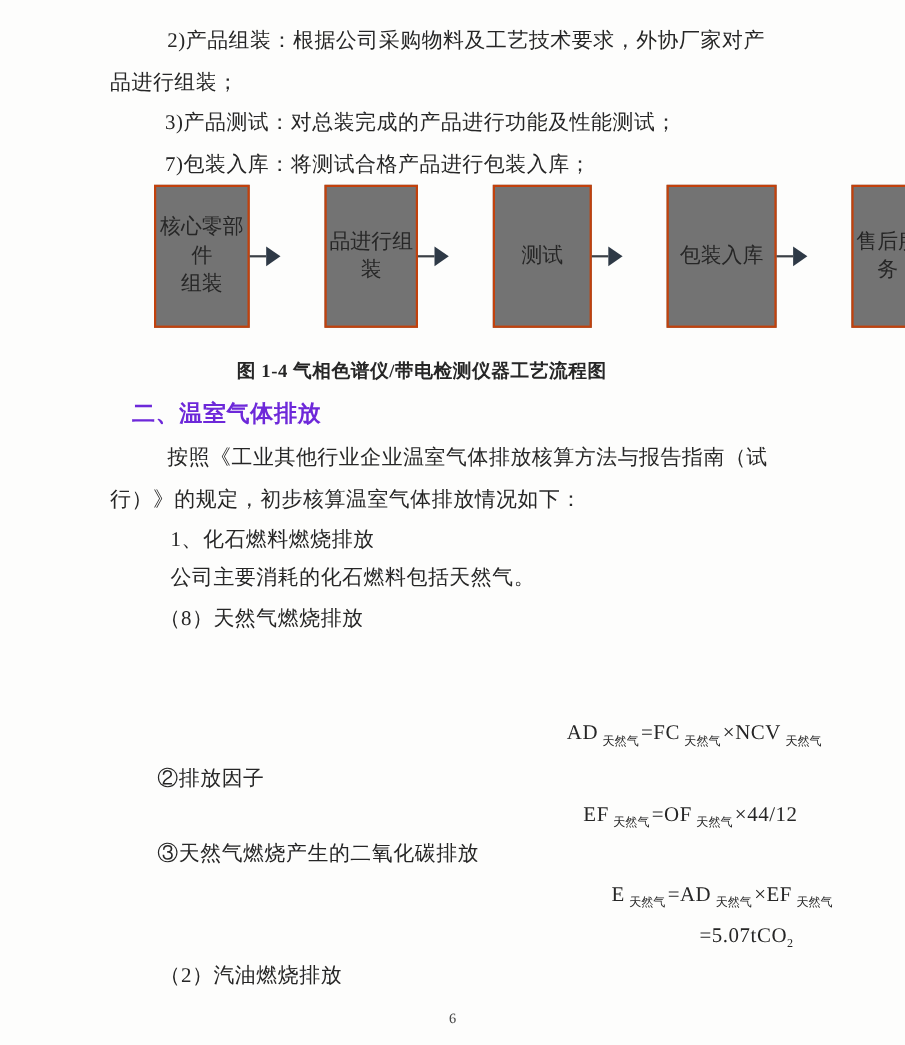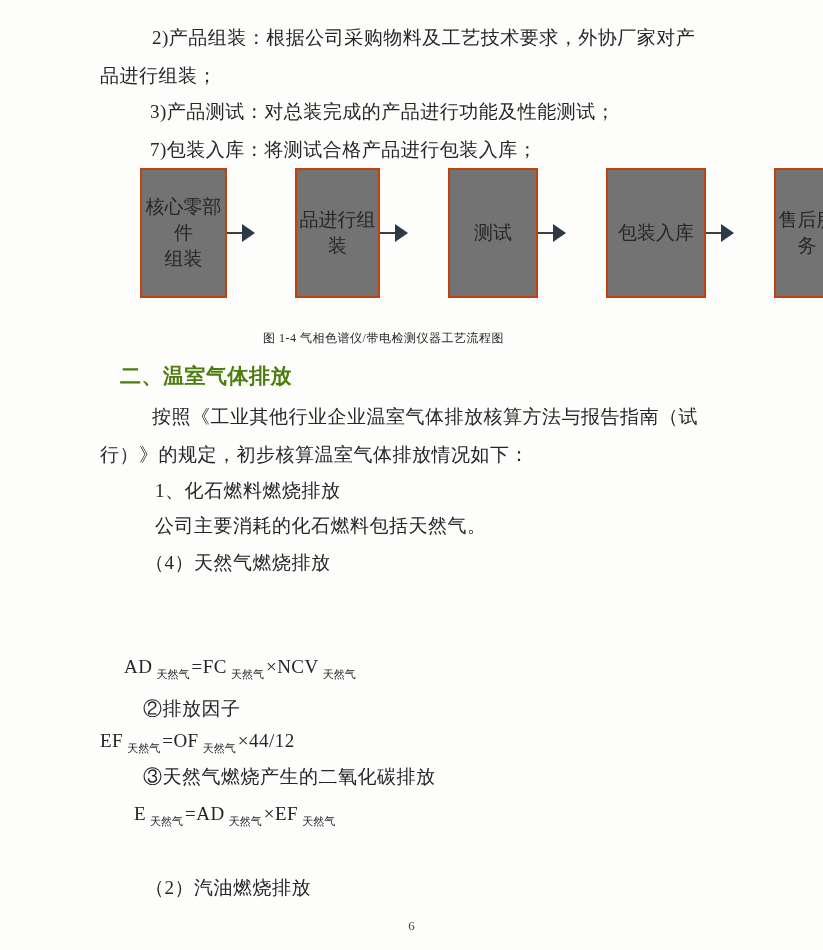--- a/index.html
+++ b/index.html
@@ -16,32 +16,32 @@
   .line {
     position: absolute;
     font-size: 19px;
     line-height: 24px;
     white-space: nowrap;
     letter-spacing: 0.5px;
   }
   .heading {
     font-weight: bold;
     font-size: 21px;
-    color: #4d7c0f;
+    color: #6d28d9;
   }
   .centered {
     left: 100px;
     width: 567px;
     text-align: center;
   }
   .formula {
     position: absolute;
-    left: 84px;
+    left: 109px;
     width: 600px;
-    text-align: left;
+    text-align: right;
     font-size: 19px;
     letter-spacing: 0.5px;
     white-space: nowrap;
   }
   .formula sub {
     font-size: 11px;
     vertical-align: -5px;
     margin: 0 2px 0 4px;
     letter-spacing: 0;
   }
@@ -79,21 +79,21 @@
     height: 2px;
     background: #3a3f45;
   }
   .fc-head {
     width: 0;
     height: 0;
     border-top: 9px solid transparent;
     border-bottom: 9px solid transparent;
     border-left: 13px solid #2e3946;
   }
-  .caption { font-size: 12px; }
+  .caption { font-size: 17px; font-weight: bold; }
   .page-number {
     position: absolute;
     top: 918px;
     left: 0;
     width: 100%;
     text-align: center;
     font-size: 13px;
     color: #444;
   }
 </style>
@@ -145,37 +145,40 @@
   <div class="line centered caption" style="top:326px">图 1-4 气相色谱仪/带电检测仪器工艺流程图</div>
 
   <div class="line heading" style="top:364px; left:120px">二、温室气体排放</div>
 
   <div class="line" style="top:405px; left:152px">按照《工业其他行业企业温室气体排放核算方法与报告指南（试</div>
   <div class="line" style="top:443px; left:100px">行）》的规定，初步核算温室气体排放情况如下：</div>
 
   <div class="line" style="top:479px; left:155px">1、化石燃料燃烧排放</div>
   <div class="line" style="top:514px; left:155px">公司主要消耗的化石燃料包括天然气。</div>
 
-  <div class="line" style="top:551px; left:145px">（4）天然气燃烧排放</div>
+  <div class="line" style="top:551px; left:145px">（8）天然气燃烧排放</div>
 
 
   <div class="formula" style="top:656px; padding-left:40px">
     <span>AD</span><sub>天然气</sub><span>=FC</span><sub>天然气</sub><span>×NCV</span><sub>天然气</sub>
   </div>
 
   <div class="line" style="top:697px; left:143px">②排放因子</div>
 
   <div class="formula" style="top:730px; padding-left:16px">
     <span>EF</span><sub>天然气</sub><span>=OF</span><sub>天然气</sub><span>×44/12</span>
   </div>
 
   <div class="line" style="top:765px; left:143px">③天然气燃烧产生的二氧化碳排放</div>
 
   <div class="formula" style="top:803px; padding-left:50px">
     <span>E</span><sub>天然气</sub><span>=AD</span><sub>天然气</sub><span>×EF</span><sub>天然气</sub>
   </div>
 
+  <div class="formula" style="top:840px; padding-left:14px">
+    <span>=5.07tCO</span><sub style="margin-left:0">2</sub>
+  </div>
 
   <div class="line" style="top:876px; left:145px">（2）汽油燃烧排放</div>
 
   <div class="page-number">6</div>
 
 </div>
 
 </body></html>

